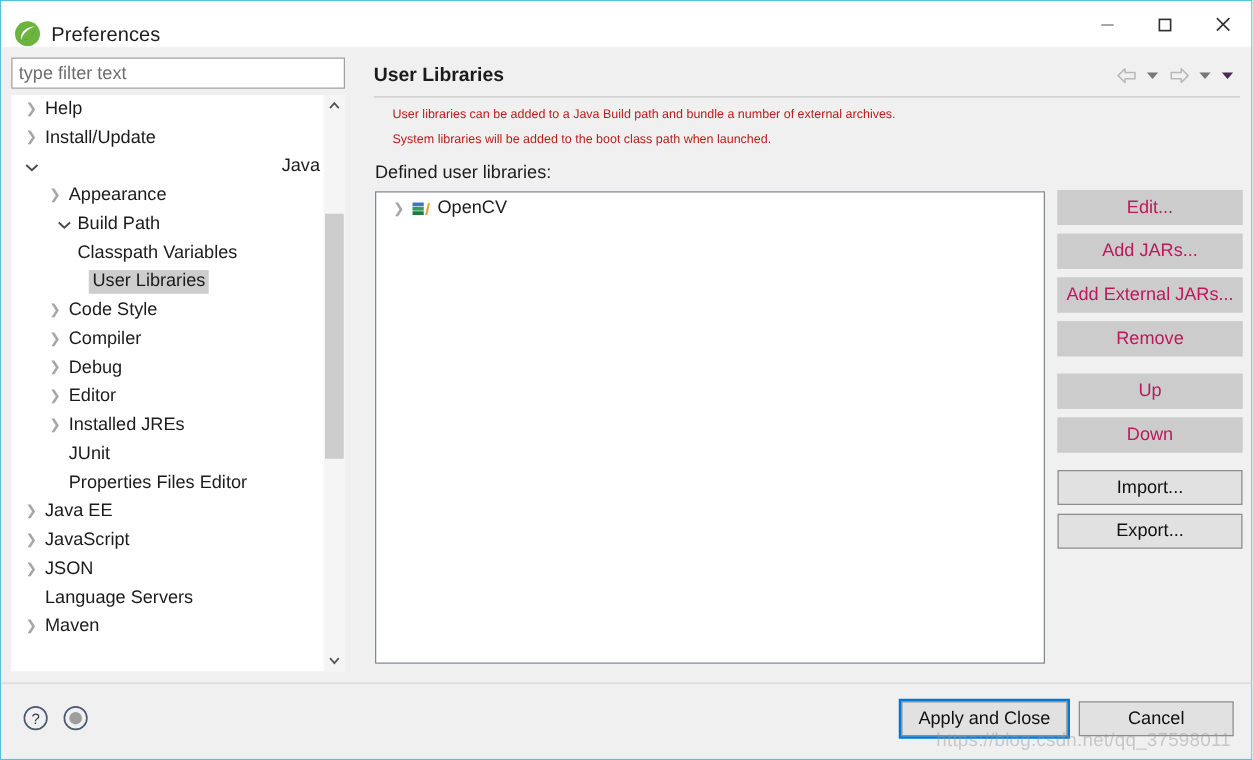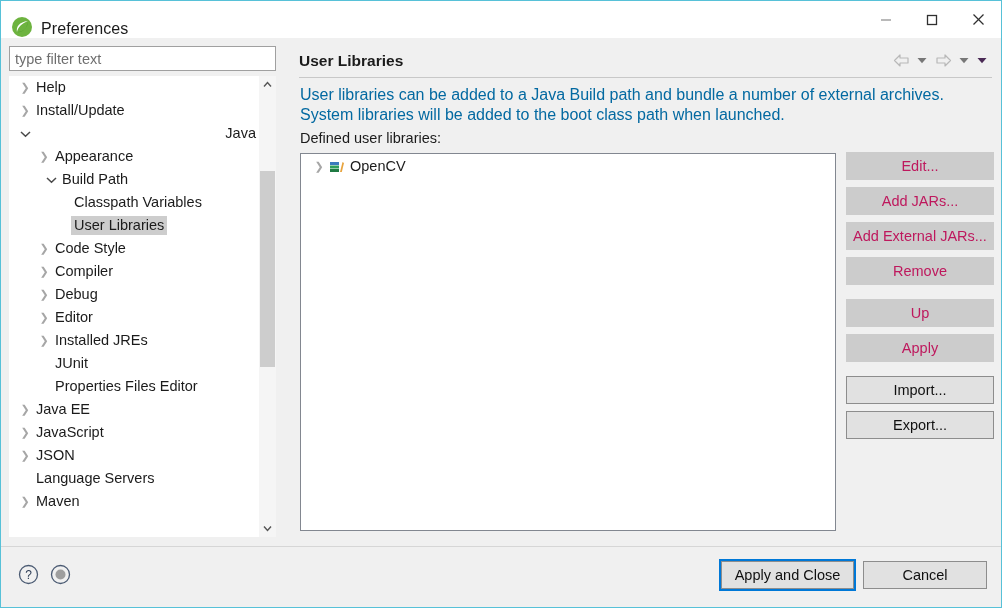--- a/index.html
+++ b/index.html
@@ -201,23 +201,23 @@
   }
   .navbtn {
     width: 22px; height: 22px;
     display: flex; align-items: center; justify-content: center;
     cursor: default;
   }
   .navbtn.small { width: 16px; }
 
   #desc1, #desc2 {
     position: absolute;
-    left: 10px;
-    font-size: 16px;
-    color: #0369a1;
+    left: 24px;
+    font-size: 10px;
+    color: #b91c1c;
     white-space: nowrap;
   }
   #desc1 { top: 48px; }
   #desc2 { top: 68px; }
   #defined-label {
     position: absolute;
     left: 10px; top: 92px;
     font-size: 14.5px;
     color: #1b1b1b;
   }
@@ -401,21 +401,21 @@
             <div class="tnode" style="padding-left: 27px;">
               <span class="twist" style="font-size: 11px;">❯</span>
               <span class="tlabel">Appearance</span>
             </div>
             <div class="tnode" style="padding-left: 34px;">
               <span class="twist"><svg width="11" height="8" viewBox="0 0 11 8">
                   <polyline points="1,2 5.5,6.2 10,2" fill="none" stroke="#4a4a4a" stroke-width="1.5"></polyline>
                 </svg></span>
               <span class="tlabel">Build Path</span>
             </div>
-            <div class="tnode" style="padding-left: 46px;">
+            <div class="tnode" style="padding-left: 34px;">
               <span class="twist"></span>
               <span class="tlabel">Classpath Variables</span>
             </div>
             <div class="tnode sel" style="padding-left: 46px;">
               <span class="twist"></span>
               <span class="tlabel">User Libraries</span>
             </div>
             <div class="tnode" style="padding-left: 27px;">
               <span class="twist" style="font-size: 11px;">❯</span>
               <span class="tlabel">Code Style</span>
@@ -534,34 +534,35 @@
             <span>OpenCV</span>
           </div>
         </div>
 
       <div id="btncol">
           <div class="btn disabled">Edit...</div>
           <div class="btn disabled">Add JARs...</div>
           <div class="btn disabled">Add External JARs...</div>
           <div class="btn disabled">Remove</div>
           <div class="btn disabled gap">Up</div>
-          <div class="btn disabled">Apply</div>
+          <div class="btn disabled">Down</div>
           <div class="btn gap">Import...</div>
           <div class="btn">Export...</div>
         </div>
     </div>
   </div>
 
   <div id="footer"></div>
 
   <svg id="help-icon" viewBox="0 0 21 21">
     <circle cx="10.5" cy="10.5" r="9" fill="#f0f0f0" stroke="#4a5a72" stroke-width="1.3"></circle>
     <text x="10.5" y="15" text-anchor="middle" font-family="Liberation Sans, sans-serif" font-size="12" fill="#2c3c55">?</text>
   </svg>
   <svg id="dot-icon" viewBox="0 0 21 21">
     <circle cx="10.5" cy="10.5" r="9" fill="#f0f0f0" stroke="#4a5a72" stroke-width="1.3"></circle>
     <circle cx="10.5" cy="10.5" r="5" fill="#9e9e9e"></circle>
   </svg>
 
   <div id="apply-close">Apply and Close</div>
   <div id="cancel-btn">Cancel</div>
 
+  <div id="watermark">https://blog.csdn.net/qq_37598011</div>
 </div>
 
 </body></html>

